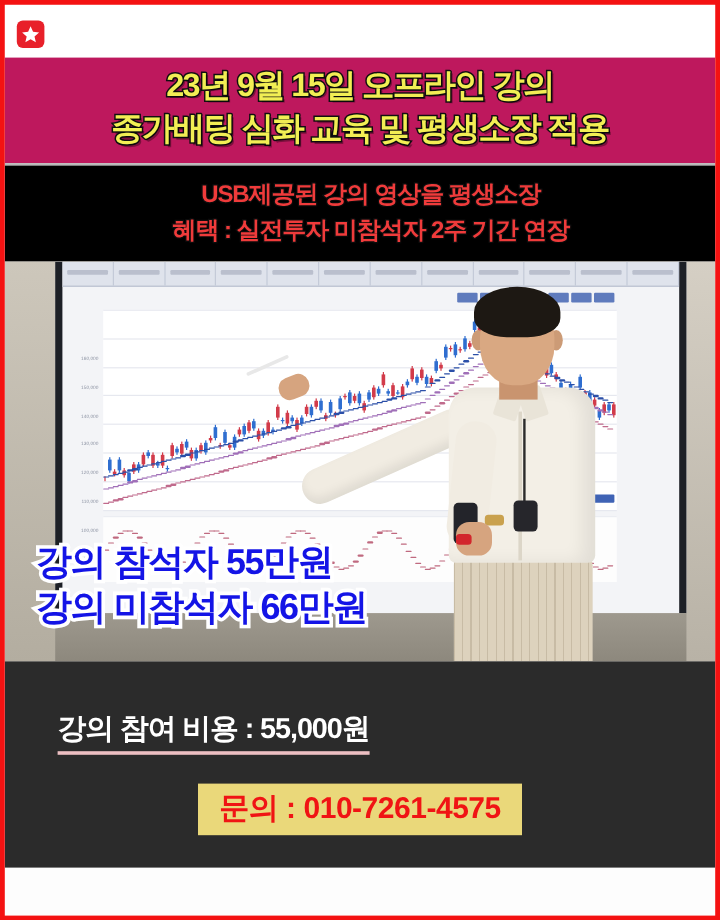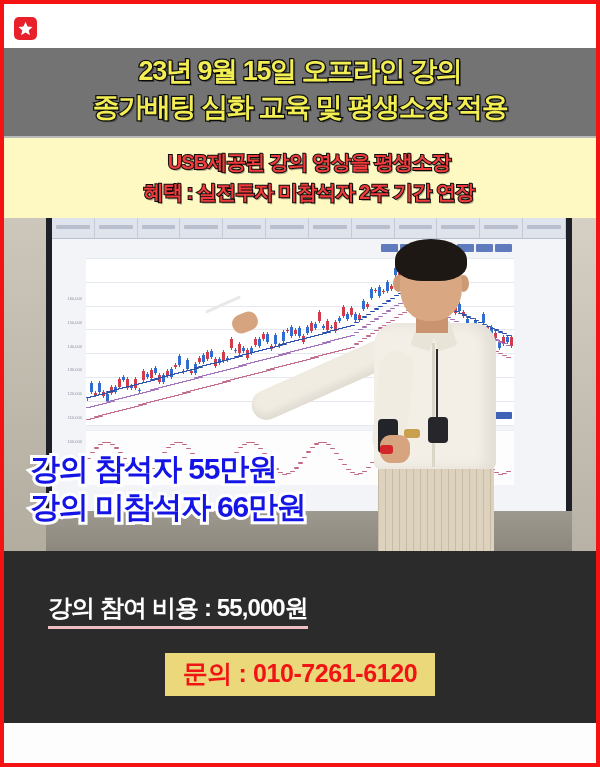--- a/index.html
+++ b/index.html
@@ -36,21 +36,21 @@
   }
   .logo-mark svg{display:block;}
   .logo-text{
     font-size:19px;font-weight:bold;color:#121212;
     letter-spacing:-0.6px;line-height:1;
     white-space:nowrap;
   }
 
   
   .headline{
-    background:#737373;
+    background:#be185d;
     padding:6px 0 10px 0;
     text-align:center;
   }
   .headline .hl{
     font-size:27px;
     font-weight:bold;
     color:#f2ee54;
     letter-spacing:-1.4px;
     line-height:1.33;
     white-space:nowrap;
@@ -58,21 +58,21 @@
     paint-order:stroke fill;
     text-shadow:2px 2px 0 rgba(0,0,0,.35);
   }
 
   .divider{
     height:2px;background:#b9b9b9;width:100%;
   }
 
   
   .benefits{
-    background:#fef9c3;
+    background:#000000;
     padding:9px 0 11px 18px;
     text-align:center;
   }
   .benefits .bl{
     font-size:20px;
     font-weight:bold;
     color:#ef3b3b;
     letter-spacing:-0.9px;
     line-height:1.5;
     white-space:nowrap;
@@ -1235,17 +1235,17 @@
 
     <div class="photo-text">
       <div class="pl">강의 참석자 55만원</div>
       <div class="pl">강의 미참석자 66만원</div>
     </div>
   </div>
 
   <div class="footer">
     <div class="row2"><span class="fl">강의 참여 비용 : 55,000원</span></div>
     <div class="phone-wrap">
-      <span class="phone">문의 : 010-7261-6120</span>
+      <span class="phone">문의 : 010-7261-4575</span>
     </div>
   </div>
 
 </div>
 
 </body></html>

